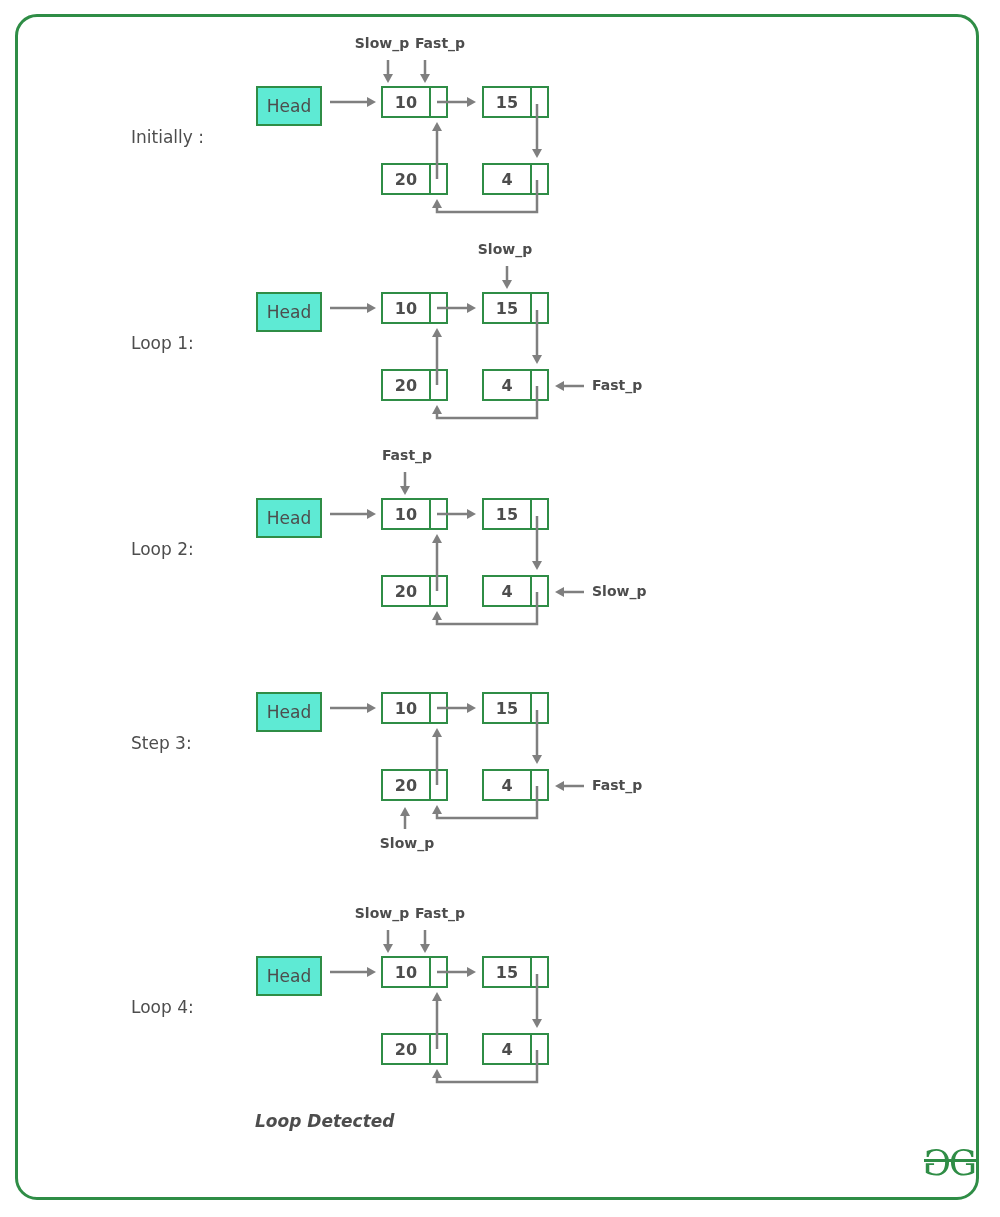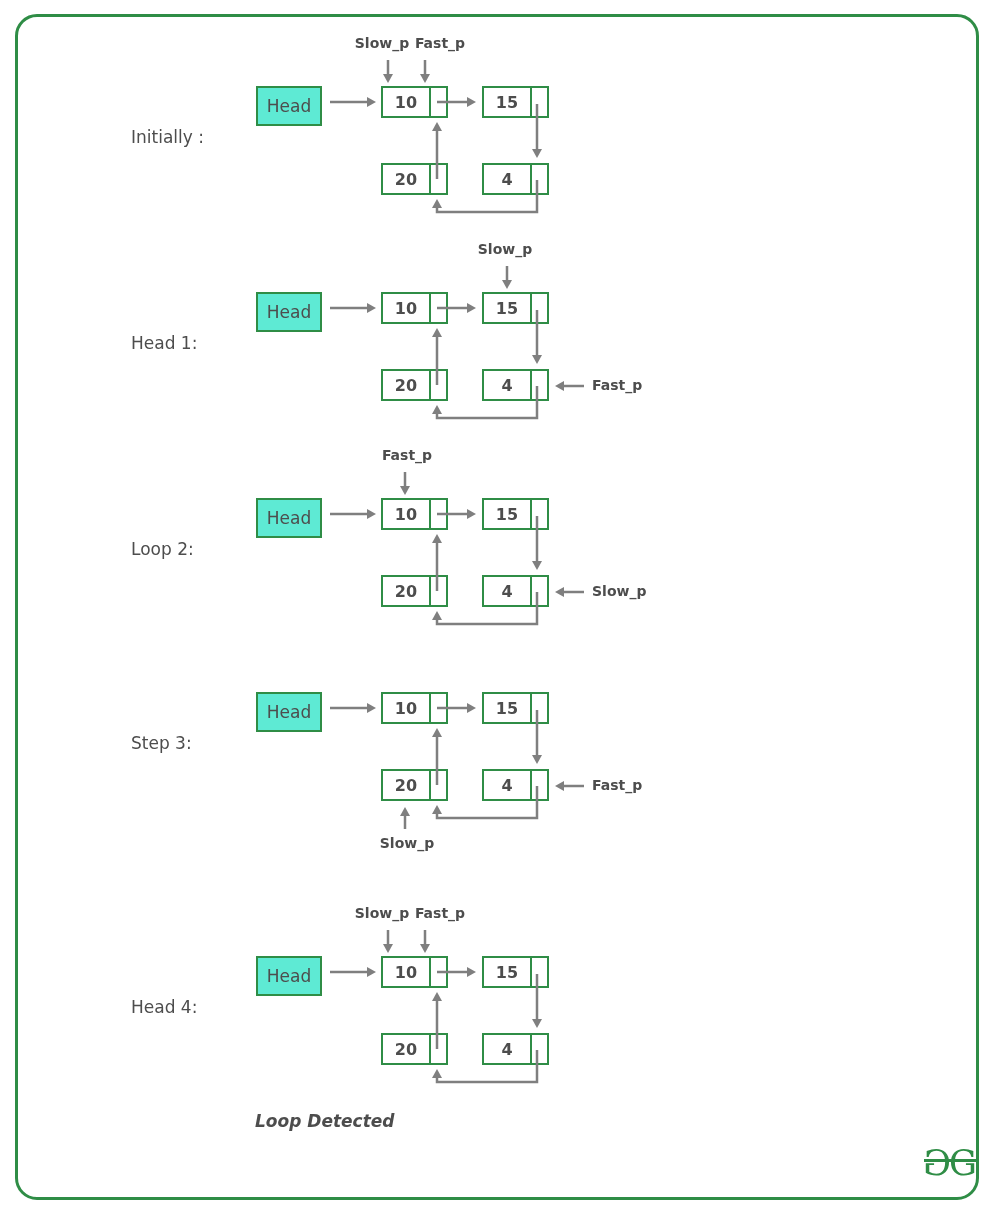--- a/index.html
+++ b/index.html
@@ -99,21 +99,21 @@
         <path d="M330 72 H372" fill="none" stroke="#7f7f7f" stroke-width="2.5" marker-end="url(#ah0)"></path>
         <path d="M437 72 H472" fill="none" stroke="#7f7f7f" stroke-width="2.5" marker-end="url(#ah0)"></path>
         <path d="M537 74 V124" fill="none" stroke="#7f7f7f" stroke-width="2.5" marker-end="url(#ah0)"></path>
         <path d="M437 149 V96" fill="none" stroke="#7f7f7f" stroke-width="2.5" marker-end="url(#ah0)"></path>
         <path d="M537 150 V182 H437 V173" fill="none" stroke="#7f7f7f" stroke-width="2.5" marker-end="url(#ah0)"></path>
         <path d="M388 30 V49" fill="none" stroke="#7f7f7f" stroke-width="2.5" marker-end="url(#ah0)"></path>
         <path d="M425 30 V49" fill="none" stroke="#7f7f7f" stroke-width="2.5" marker-end="url(#ah0)"></path>
       </svg>
     </div>
     <div class="section" style="top: 236px; height: 230px;">
-      <div class="sec-label">Head 1:</div>
+      <div class="sec-label">Loop 1:</div>
       <div class="head-box">
         <span>Head</span>
       </div>
       <div class="node" style="left: 381px; top: 56px;">
         <div class="data">10</div>
         <div class="next"></div>
       </div>
       <div class="node" style="left: 482px; top: 56px;">
         <div class="data">15</div>
         <div class="next"></div>
@@ -213,21 +213,21 @@
         <path d="M330 72 H372" fill="none" stroke="#7f7f7f" stroke-width="2.5" marker-end="url(#ah3)"></path>
         <path d="M437 72 H472" fill="none" stroke="#7f7f7f" stroke-width="2.5" marker-end="url(#ah3)"></path>
         <path d="M537 74 V124" fill="none" stroke="#7f7f7f" stroke-width="2.5" marker-end="url(#ah3)"></path>
         <path d="M437 149 V96" fill="none" stroke="#7f7f7f" stroke-width="2.5" marker-end="url(#ah3)"></path>
         <path d="M537 150 V182 H437 V173" fill="none" stroke="#7f7f7f" stroke-width="2.5" marker-end="url(#ah3)"></path>
         <path d="M405 193 V175" fill="none" stroke="#7f7f7f" stroke-width="2.5" marker-end="url(#ah3)"></path>
         <path d="M584 150 H559" fill="none" stroke="#7f7f7f" stroke-width="2.5" marker-end="url(#ah3)"></path>
       </svg>
     </div>
     <div class="section" style="top: 900px; height: 260px;">
-      <div class="sec-label">Head 4:</div>
+      <div class="sec-label">Loop 4:</div>
       <div class="head-box">
         <span>Head</span>
       </div>
       <div class="node" style="left: 381px; top: 56px;">
         <div class="data">10</div>
         <div class="next"></div>
       </div>
       <div class="node" style="left: 482px; top: 56px;">
         <div class="data">15</div>
         <div class="next"></div>

